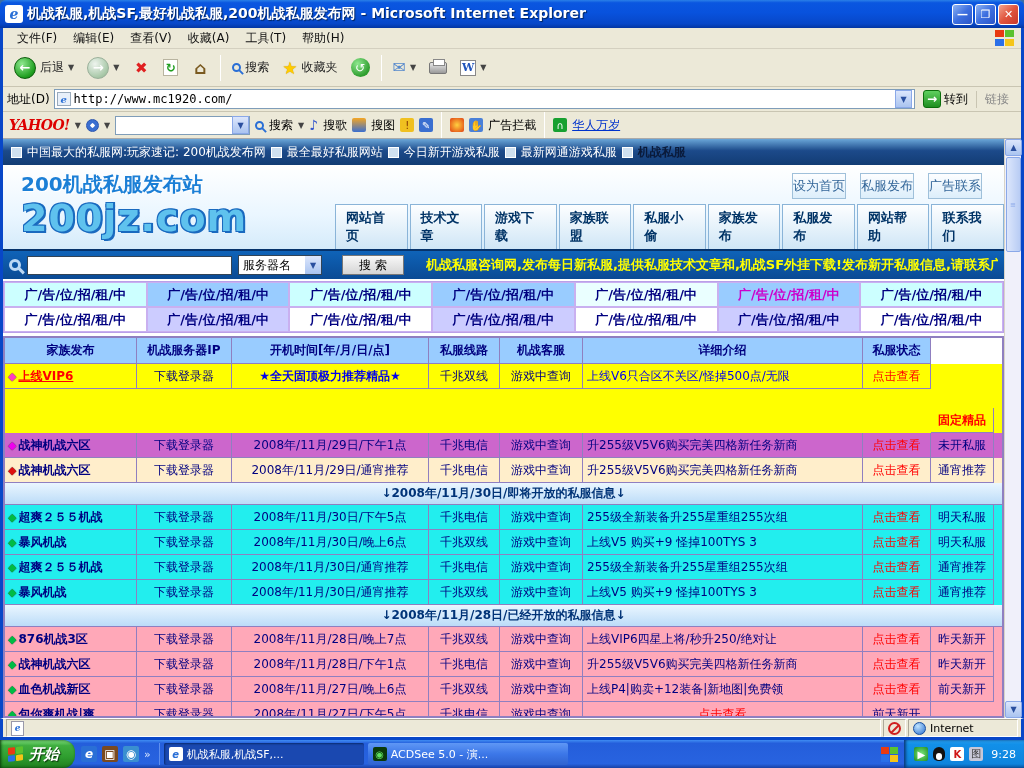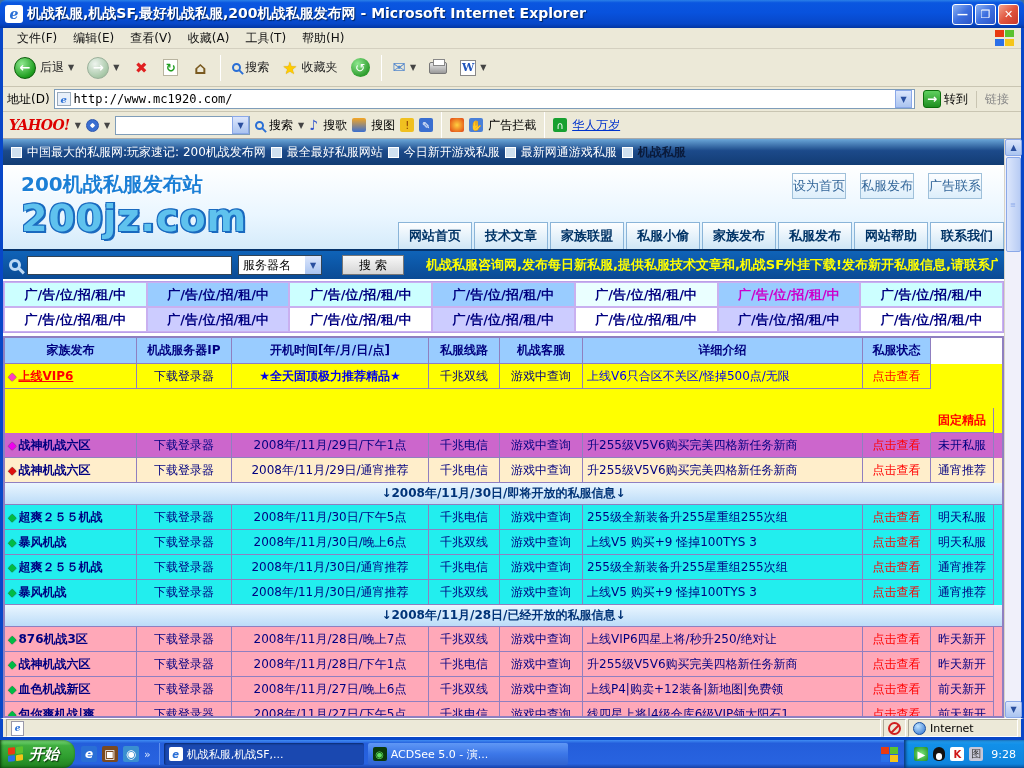--- a/index.html
+++ b/index.html
@@ -299,20 +299,21 @@
             <div class="hbtn-row">
 
             <div class="hbtn">设为首页</div>
                 <div class="hbtn">私服发布</div>
                 <div class="hbtn">广告联系</div>
               </div>
             <div class="tabs">
 
             <div class="tab">网站首页</div>
                 <div class="tab">技术文章</div>
+                <div class="tab">游戏下载</div>
                 <div class="tab">家族联盟</div>
                 <div class="tab">私服小偷</div>
                 <div class="tab">家族发布</div>
                 <div class="tab">私服发布</div>
                 <div class="tab">网站帮助</div>
                 <div class="tab">联系我们</div>
               </div>
           </div>
         </div>
 
@@ -494,21 +495,20 @@
               </div>
               <div class="trow" style="background: rgb(255, 168, 184);">
                 <div class="td name">
                   <span class="gem" style="color: rgb(0, 187, 68);">◆</span>
                   <a class="nm" style="color: rgb(0, 0, 128);">包你爽机战|爽</a>
                 </div>
                 <div class="td" style="color: rgb(0, 0, 128);">下载登录器</div>
                 <div class="td" style="color: rgb(0, 0, 128);">2008年/11月/27日/下午5点</div>
                 <div class="td" style="color: rgb(0, 0, 128);">千兆电信</div>
                 <div class="td" style="color: rgb(0, 0, 128);">游戏中查询</div>
-                <div class="td desc" style="color: rgb(0, 0, 128);">线四星上将|4级仓库6级VIP领太阳石1</div>
                 <div class="td" style="color: rgb(255, 0, 0);">点击查看</div>
                 <div class="td" style="color: rgb(0, 0, 128);">前天新开</div>
               </div>
               <div class="sep-row"></div>
             </div>
         </div>
       </div>
 
       <div class="vscroll">
         <div class="sc-btn">▲</div>

